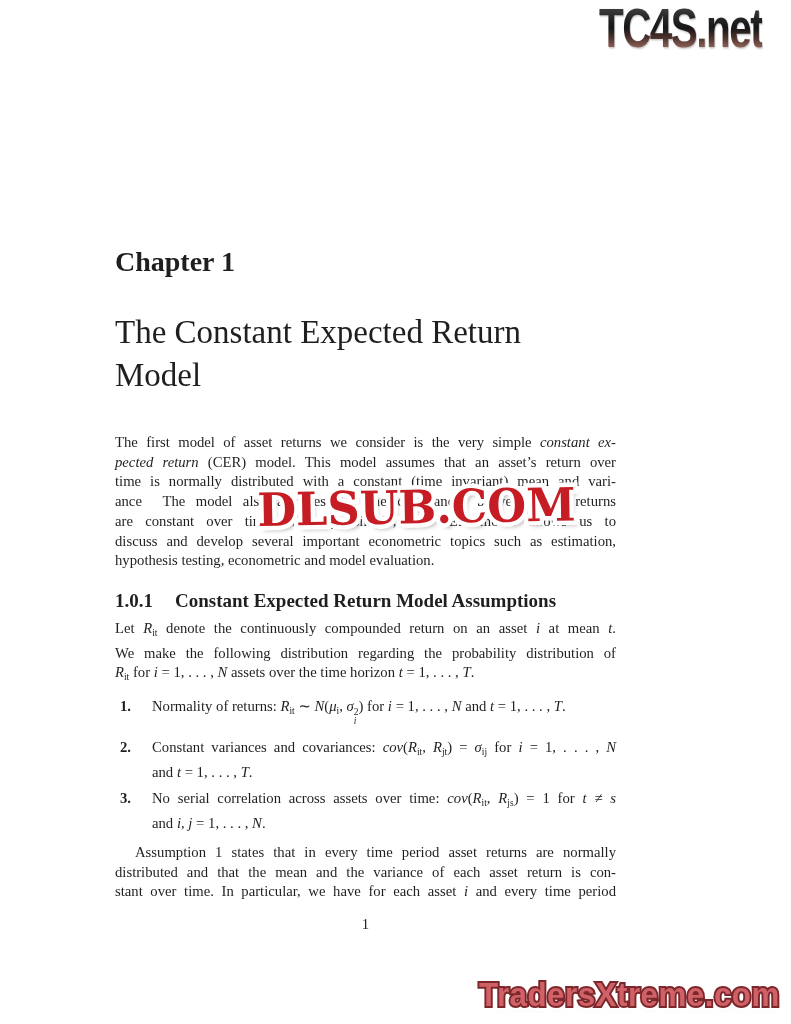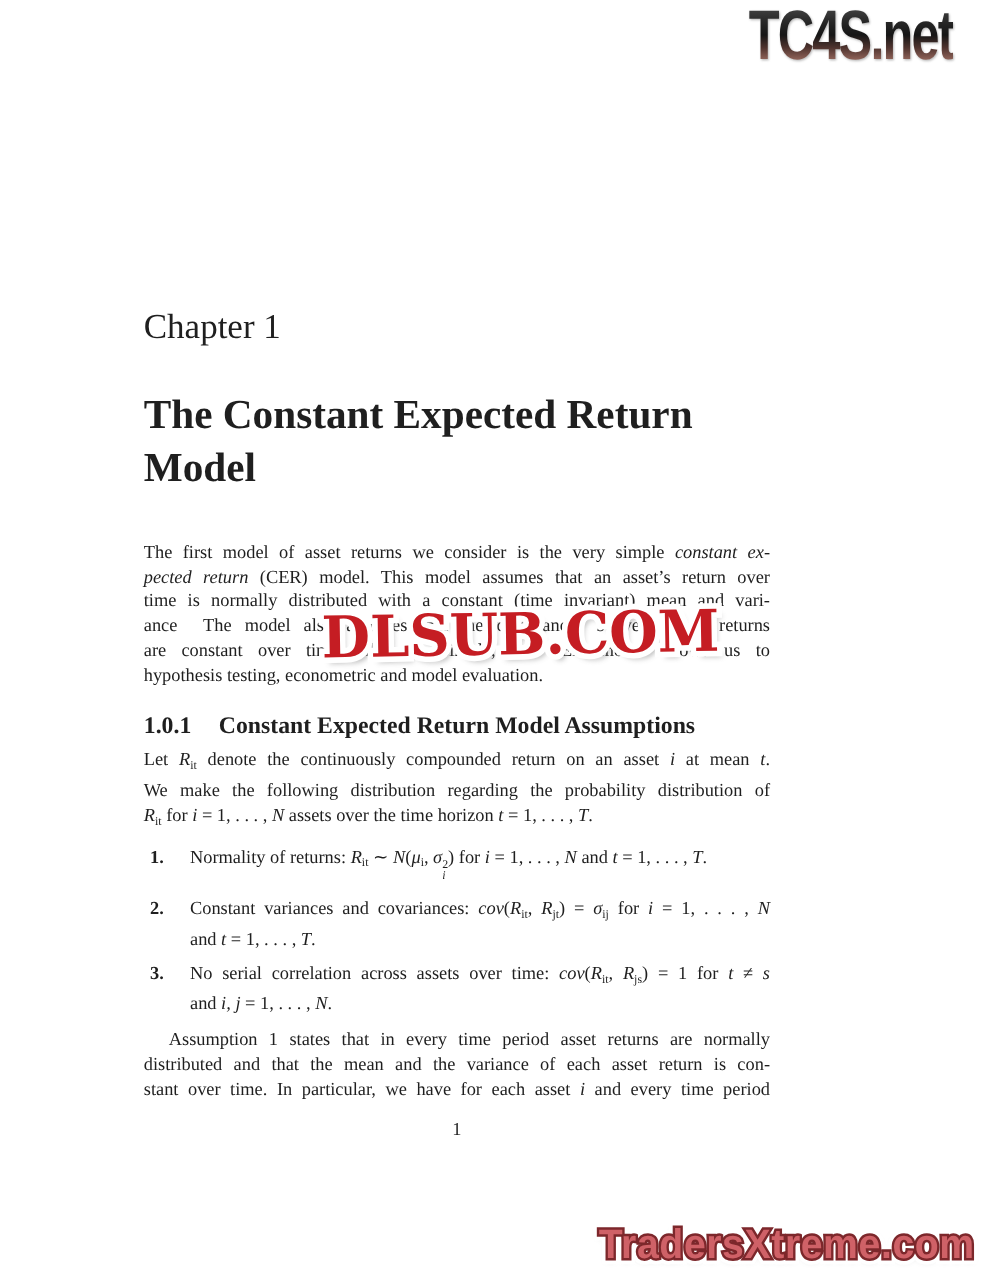--- a/index.html
+++ b/index.html
@@ -15,22 +15,22 @@
   }
   .line.left{text-align:left;text-align-last:left;}
   .line.ind{text-indent:20px;}
   .em{font-style:italic;}
   .mi{font-style:italic;}
   .msub{font-size:9.5px;vertical-align:-3px;}
   .ssub{display:inline-flex;flex-direction:column;line-height:1;font-size:9.5px;vertical-align:-4px;}
   .ssub .sp{font-style:normal;display:block;margin-bottom:-1px;}
   .ssub .sb{font-style:italic;display:block;}
 
-  .chapter-label{margin:245px 0 0 0;font-size:28px;line-height:34px;font-weight:normal;}
-  .chapter-title{margin:32px 0 0 0;font-size:33px;line-height:43px;font-weight:bold;}
+  .chapter-label{margin:245px 0 0 0;font-size:28px;line-height:34px;font-weight:bold;}
+  .chapter-title{margin:32px 0 0 0;font-size:33px;line-height:43px;font-weight:normal;}
   .para-intro{margin-top:36px;}
   .section-heading{margin:17px 0 0 0;font-size:19px;line-height:25px;font-weight:bold;display:flex;text-align:center;}
   .section-heading .num{margin-right:22px;}
   .para-let{margin-top:6px;}
   .alist{margin-top:9px;}
   .aitem{position:relative;padding-left:37px;}
   .aitem .label{position:absolute;left:5px;top:0;font-weight:bold;font-size:14.7px;line-height:19.7px;}
   .aitem-1{margin-bottom:12px;}
   .aitem-2{margin-bottom:7px;}
   .para-disc{margin-top:9px;}
@@ -94,20 +94,21 @@
         <div>The Constant Expected Return</div>
         <div>Model</div>
       </h1>
 
     <div class="para-intro" id="para-intro">
         <div class="line"><span>The first model of asset returns we consider is the very simple </span><span class="em">constant ex-</span></div>
         <div class="line"><span class="em">pected return</span><span> (CER) model. This model assumes that an asset’s return over</span></div>
         <div class="line"><span>time is normally distributed with a constant (time invariant) mean and vari-</span></div>
         <div class="line"><span>ance&nbsp; The model also assumes that the covariances between asset returns</span></div>
         <div class="line"><span>are constant over time. Although simple, the CER model allows us to</span></div>
+        <div class="line"><span>discuss and develop several important econometric topics such as estimation,</span></div>
         <div class="line left"><span>hypothesis testing, econometric and model evaluation.</span></div>
       </div>
 
     <h3 class="section-heading">
       <span class="num">1.0.1</span>
       <span>Constant Expected Return Model Assumptions</span>
     </h3>
 
     <div class="para-let" id="para-let">
         <div class="line"><span>Let </span><span class="mi">R</span><span class="msub">it</span><span> denote the continuously compounded return on an asset </span><span class="mi">i</span><span> at mean </span><span class="mi">t</span><span>.</span></div>

